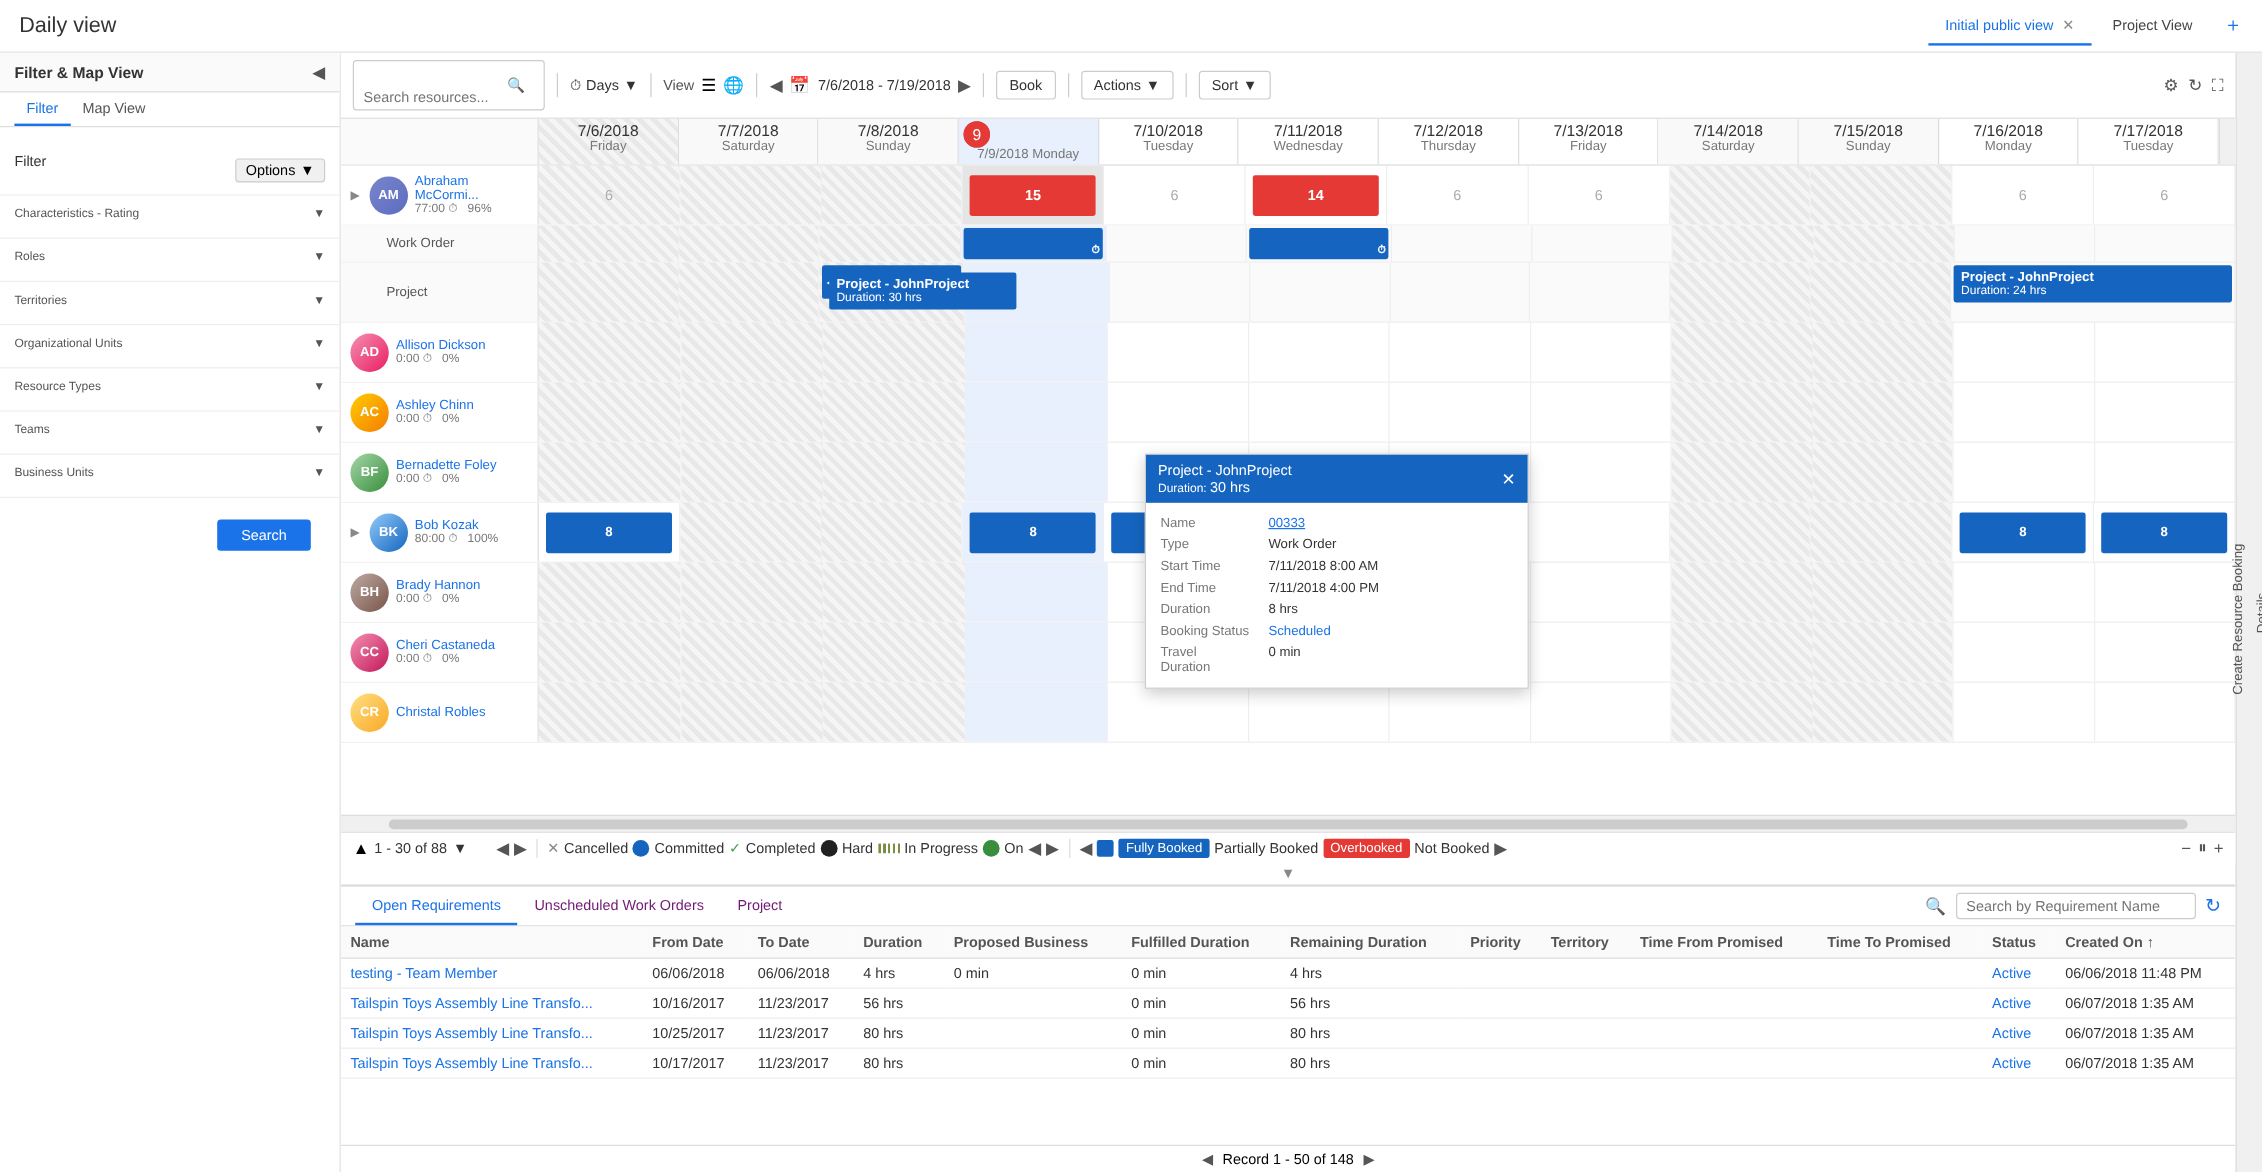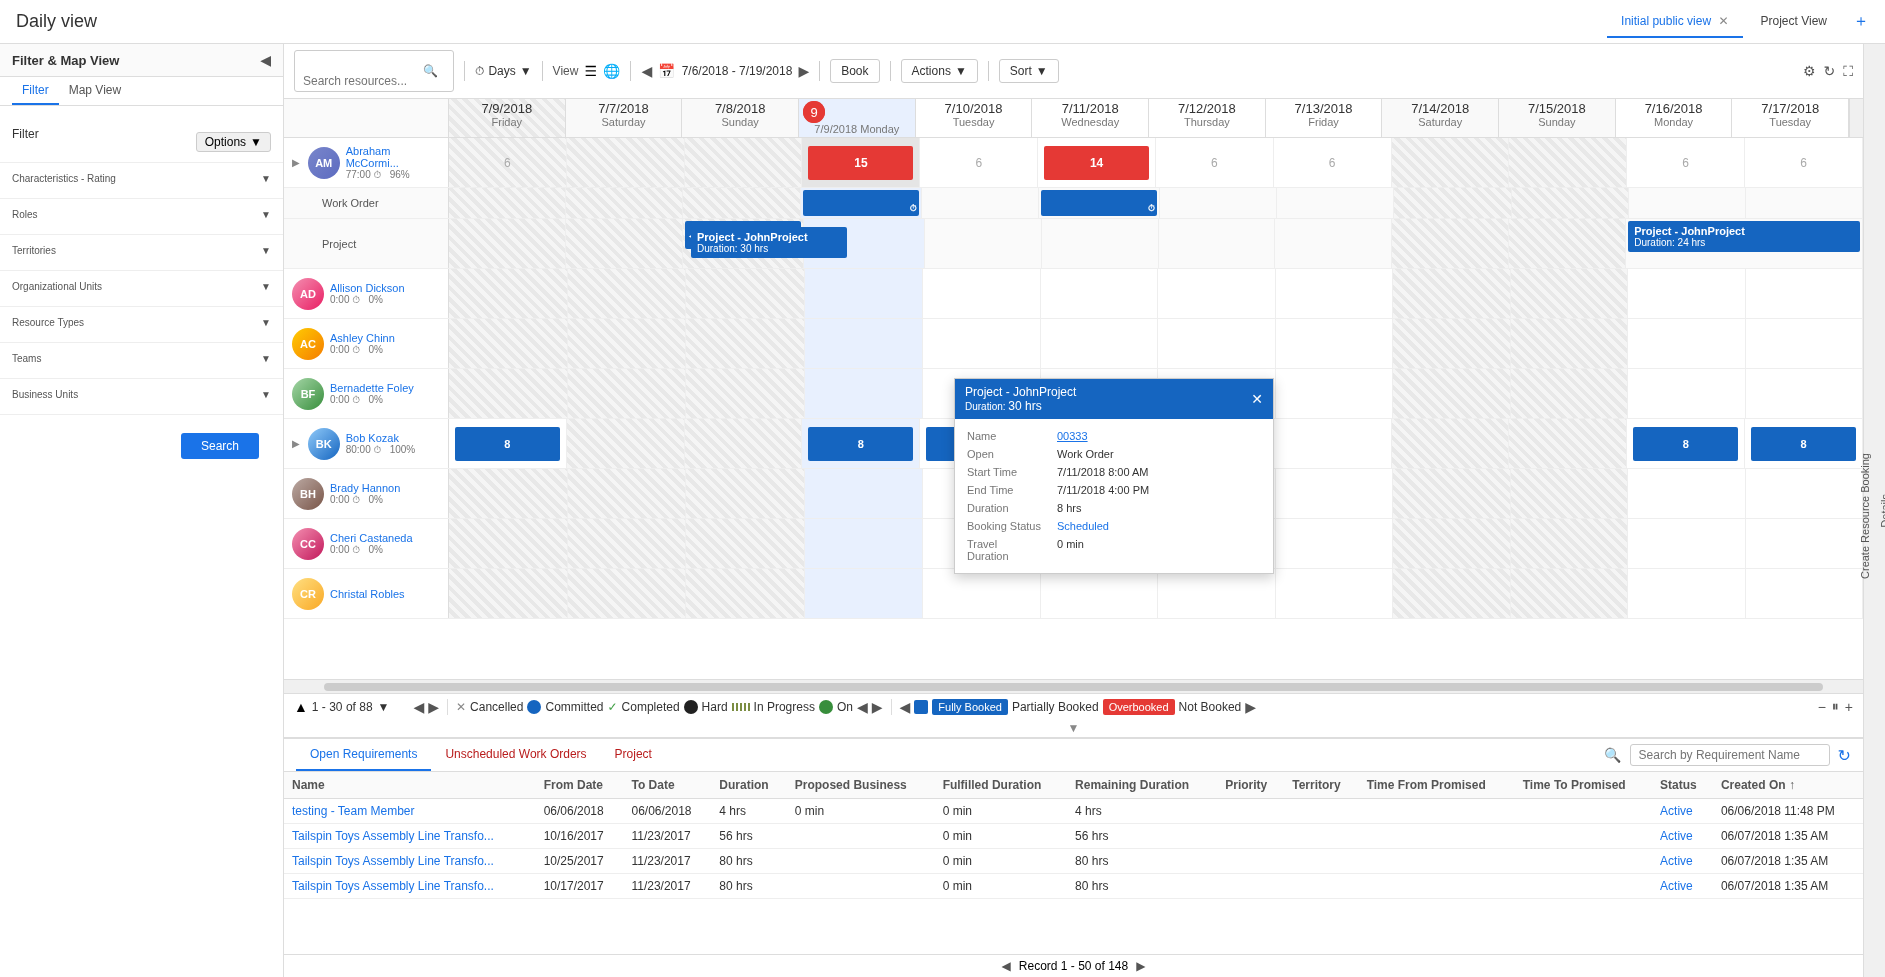--- a/index.html
+++ b/index.html
@@ -229,21 +229,21 @@
     .pager-nav { cursor: pointer; color: #555; font-size: 14px; }
     .legend-item { display: flex; align-items: center; gap: 4px; font-size: 11px; color: #333; }
     .legend-dot { width: 14px; height: 14px; border-radius: 2px; }
     .legend-x { color: #888; font-size: 12px; }
     .legend-sep { width: 1px; height: 16px; background: #ddd; margin: 0 4px; }
     .pager-right { margin-left: auto; display: flex; align-items: center; gap: 6px; }
 
     
     .lower-section { height: 240px; border-top: 2px solid #ddd; display: flex; flex-direction: column; flex-shrink: 0; background: #fff; }
     .lower-tabs { display: flex; align-items: center; padding: 0 12px; border-bottom: 1px solid #ddd; background: #fff; gap: 0; }
-    .lower-tab { padding: 8px 14px; font-size: 12px; cursor: pointer; color: #b91c1c; border-bottom: 2px solid transparent; }
+    .lower-tab { padding: 8px 14px; font-size: 12px; cursor: pointer; color: #701a75; border-bottom: 2px solid transparent; }
     .lower-tab.active { color: #1a73e8; border-bottom: 2px solid #1a73e8; }
     .lower-tab-actions { margin-left: auto; display: flex; align-items: center; gap: 8px; }
     .lower-search { border: 1px solid #ccc; border-radius: 3px; padding: 3px 8px; font-size: 12px; width: 200px; }
 
     .req-table { width: 100%; border-collapse: collapse; font-size: 11px; }
     .req-table th { padding: 6px 8px; text-align: left; border-bottom: 1px solid #ddd; color: #555; font-weight: 600; background: #fafafa; white-space: nowrap; cursor: pointer; }
     .req-table td { padding: 5px 8px; border-bottom: 1px solid #eee; color: #333; white-space: nowrap; }
     .req-table td a { color: #1a73e8; cursor: pointer; text-decoration: none; }
     .req-table-container { overflow-y: auto; flex: 1; }
 
@@ -455,21 +455,21 @@
         <span style="font-size:14px;cursor:pointer;color:#555;">⛶</span>
       </div>
     </div>
 
     <div class="calendar-area">
 
       <div class="date-header">
         <div class="resource-col-header"></div>
         <div class="date-columns">
           <div class="date-col hatched">
-            <div class="date-num">7/9/2018</div>
+            <div class="date-num">7/6/2018</div>
             <div class="date-day">Friday</div>
           </div>
           <div class="date-col hatched weekend">
             <div class="date-num">7/7/2018</div>
             <div class="date-day">Saturday</div>
           </div>
           <div class="date-col hatched weekend">
             <div class="date-num">7/8/2018</div>
             <div class="date-day">Sunday</div>
           </div>
@@ -826,21 +826,21 @@
               <span style="font-size:10px;">Duration: <span>30 hrs</span></span>
             </span>
             <span class="popup-close">✕</span>
           </div>
           <div class="popup-body">
             <div class="popup-row">
               <span class="popup-label">Name</span>
               <span class="popup-value popup-link">00333</span>
             </div>
             <div class="popup-row">
-              <span class="popup-label">Open</span>
+              <span class="popup-label">Type</span>
               <span class="popup-value">Work Order</span>
             </div>
             <div class="popup-row">
               <span class="popup-label">Start Time</span>
               <span class="popup-value">7/11/2018 8:00 AM</span>
             </div>
             <div class="popup-row">
               <span class="popup-label">End Time</span>
               <span class="popup-value">7/11/2018 4:00 PM</span>
             </div>

